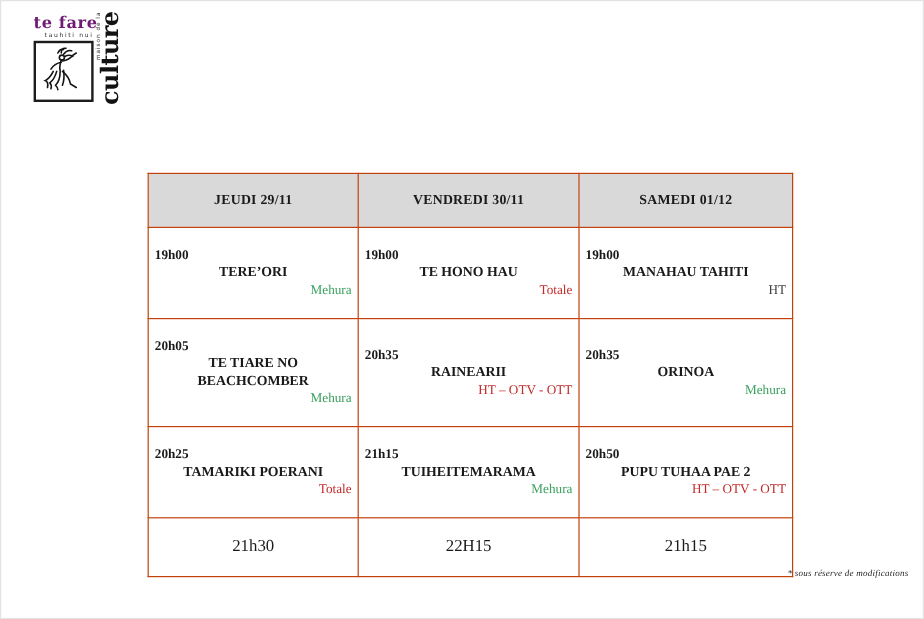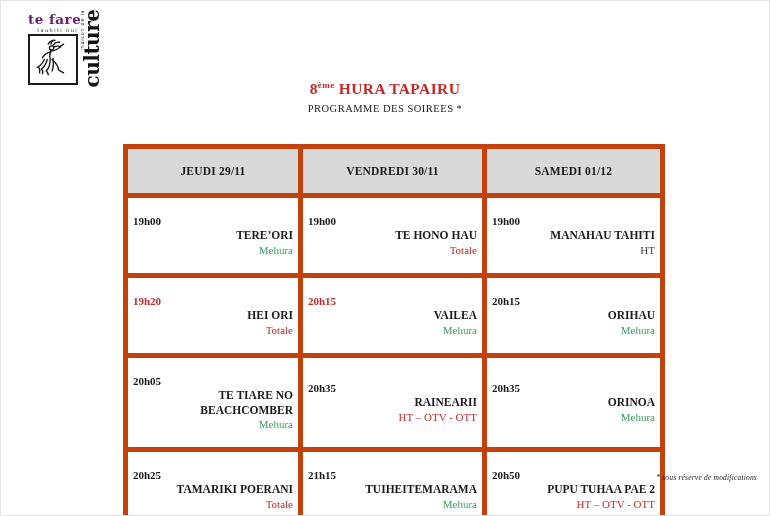--- a/index.html
+++ b/index.html
@@ -58,40 +58,40 @@
     margin-top: 5px; font-size: 10.5px; letter-spacing: 0.5px; color: #222;
   }
 
   
   table.schedule {
     position: absolute; left: 122px; top: 143px;
     width: 537px; border-collapse: collapse;
     table-layout: fixed;
   }
   table.schedule th, table.schedule td {
-    border: 5px solid #c2410c;
+    border: 1px solid #c2410c;
     padding: 16px 5px;
     vertical-align: middle;
   }
   table.schedule thead th {
     background: var(--header-bg, #d9d9d9);
     height: 44px;
     font-size: 11.5px; font-weight: bold; text-align: center;
     letter-spacing: 0.2px;
   }
   tbody tr:nth-child(1) td { height: 50px; }
   tbody tr:nth-child(2) td { height: 50px; }
   tbody tr:nth-child(3) td { height: 63px; }
   tbody tr:nth-child(4) td { height: 48px; }
   tbody tr:nth-child(5) td { height: 49px; }
   tfoot td { height: 21px; font-size: 14px; text-align: center; }
 
   .cell span { display: block; line-height: 1.28; }
   .cell .time { font-size: 11px; font-weight: bold; text-align: left; }
-  .cell .name { font-size: 11.5px; font-weight: bold; text-align: right; }
+  .cell .name { font-size: 11.5px; font-weight: bold; text-align: center; }
   .cell .category { font-size: 11px; text-align: right; }
   .red   { color: var(--red, #c22b2b); }
   .green { color: var(--green, #3aa05f); }
   .plain { color: #3f3f3f; }
 
   
   .footnote {
     position: absolute; right: 12px; top: 472px;
     font-size: 7.5px; font-style: italic; color: #222;
     letter-spacing: 0.2px;
@@ -123,24 +123,20 @@
             <path d="M24 23 q1 8 -1 13"></path>
             <path d="M23 24 q6 5 7 11 l5 3"></path>
           </g>
         </svg>
       </span>
     </div>
     <div class="logo-vertical-small">maison de la</div>
     <div class="logo-vertical-big">culture</div>
   </div>
 
-  <div class="doc-header">
-    <div class="doc-title"><span>8</span><sup>ème</sup><span> HURA TAPAIRU</span></div>
-    <div class="doc-subtitle">PROGRAMME DES SOIREES *</div>
-  </div>
 
   <table class="schedule">
     <colgroup>
         <col style="width:175px">
         <col style="width:184px">
         <col style="width:178px">
       </colgroup>
     <thead>
       <tr>
         <th>JEUDI 29/11</th>
@@ -168,43 +164,20 @@
             <div class="cell">
               <span class="time">19h00</span>
               <span class="name">MANAHAU TAHITI</span>
               <span class="category plain">HT</span>
             </div>
           </td>
         </tr>
         <tr>
           <td>
             <div class="cell">
-              <span class="time red">19h20</span>
-              <span class="name">HEI ORI</span>
-              <span class="category red">Totale</span>
-            </div>
-          </td>
-          <td>
-            <div class="cell">
-              <span class="time red">20h15</span>
-              <span class="name">VAILEA</span>
-              <span class="category green">Mehura</span>
-            </div>
-          </td>
-          <td>
-            <div class="cell">
-              <span class="time">20h15</span>
-              <span class="name">ORIHAU</span>
-              <span class="category green">Mehura</span>
-            </div>
-          </td>
-        </tr>
-        <tr>
-          <td>
-            <div class="cell">
               <span class="time">20h05</span>
               <span class="name">TE TIARE NO BEACHCOMBER</span>
               <span class="category green">Mehura</span>
             </div>
           </td>
           <td>
             <div class="cell">
               <span class="time">20h35</span>
               <span class="name">RAINEARII</span>
               <span class="category red">HT – OTV - OTT</span>

